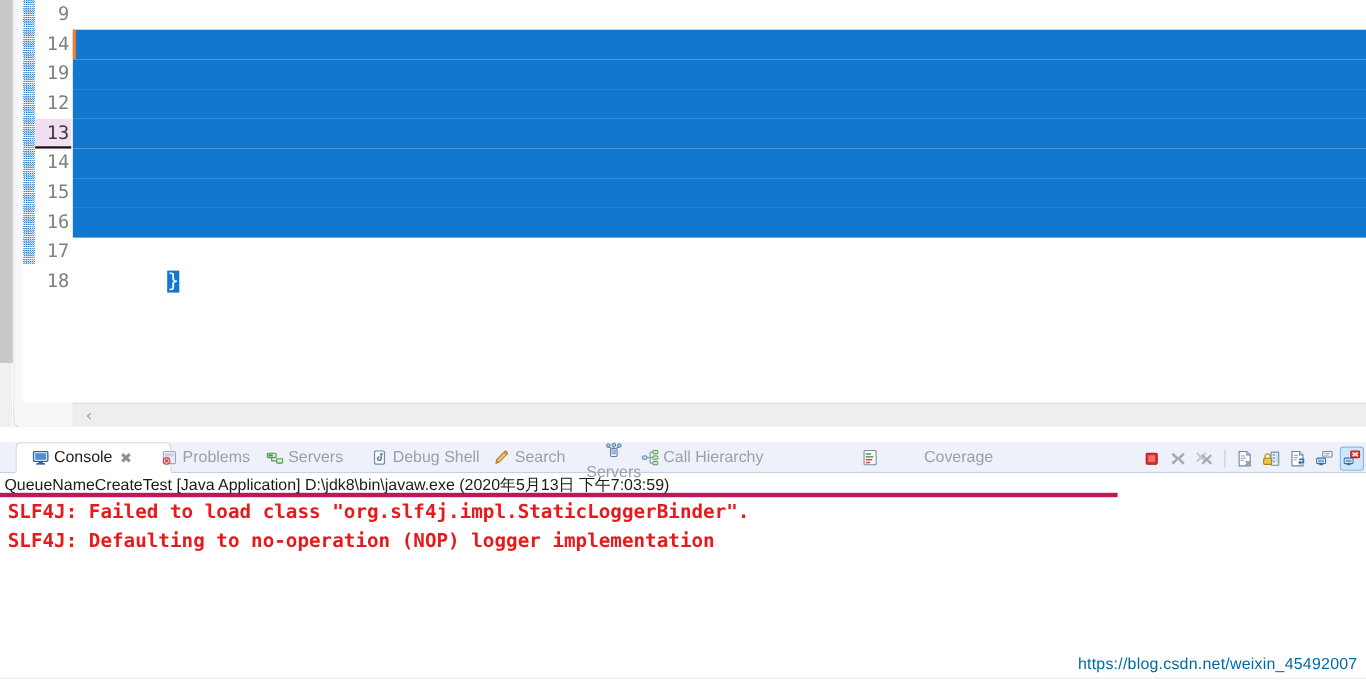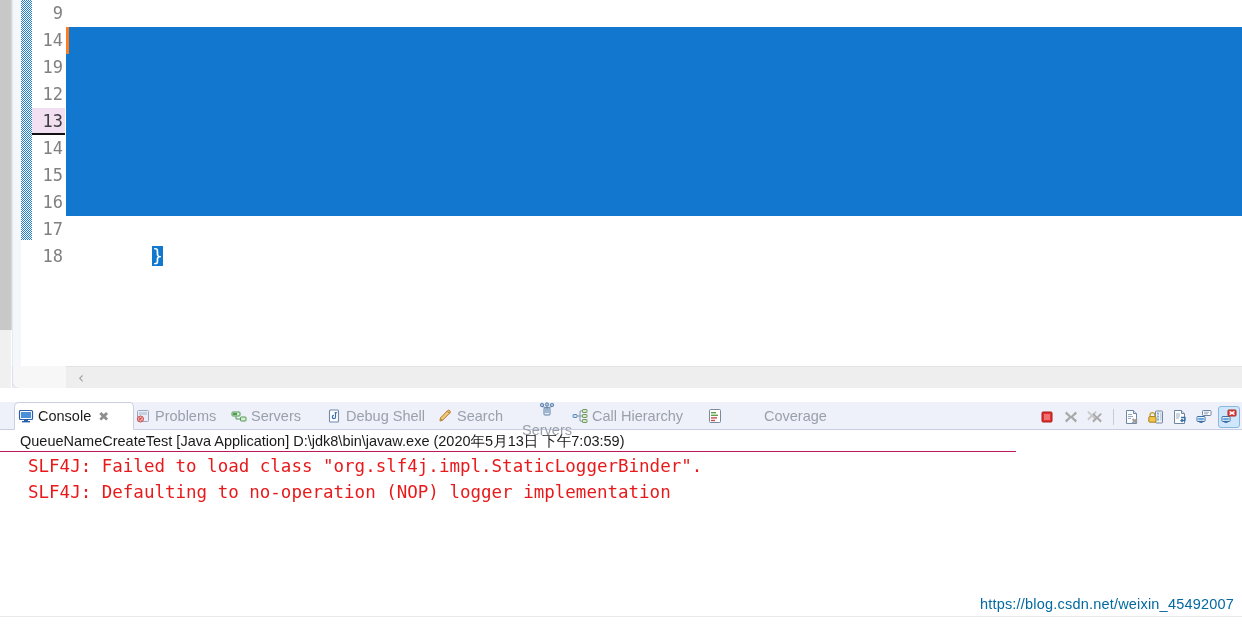--- a/index.html
+++ b/index.html
@@ -212,21 +212,21 @@
   .tab {
     position: absolute;
     top: 0;
     height: 27px;
     display: flex;
     align-items: center;
     gap: 4px;
     font-size: 14.5px;
     color: #9aa0ab;
     white-space: nowrap;
-    padding: 0 3px;
+    padding: 0 14px;
   }
   .tab.active {
     background: #ffffff;
     color: #1c1c1c;
     border: 1px solid #c9cfe0;
     border-bottom: 1px solid #ffffff;
     border-top-left-radius: 5px;
     border-top-right-radius: 5px;
     height: 26px;
   }
@@ -264,34 +264,35 @@
   }
 
   
   #console-procline {
     position: absolute;
     left: 0; top: 30px;
     width: 1016px; height: 22px;
     font-size: 14.5px;
     color: #1a1a1a;
     line-height: 22px;
-    padding-left: 20px;
+    padding-left: 4px;
     box-sizing: border-box;
-    border-bottom: 1px solid #be185d;
+    border-bottom: 4px solid #be185d;
     white-space: nowrap;
   }
 
   
   #console-output {
     position: absolute;
     left: 0; top: 53px;
     width: 1242px; height: 170px;
     background: #ffffff;
-    padding-left: 28px;
+    padding-left: 7px;
     box-sizing: border-box;
+    font-weight: bold;
   }
   .out-line {
     font-family: "DejaVu Sans Mono", monospace;
     font-size: 17.5px;
     line-height: 26px;
     color: #e8191b;
     white-space: pre;
   }
 
   
@@ -506,21 +507,21 @@
             <rect x="1" y="6.5" width="4" height="3" rx="0.6" fill="#cfe0f2" stroke="#4f7fb5" stroke-width="0.9"></rect>
             <rect x="10.5" y="1.5" width="4.5" height="3" rx="0.6" fill="#d8e8c8" stroke="#5f8f4f" stroke-width="0.9"></rect>
             <rect x="10.5" y="6.5" width="4.5" height="3" rx="0.6" fill="#d8e8c8" stroke="#5f8f4f" stroke-width="0.9"></rect>
             <rect x="10.5" y="11.5" width="4.5" height="3" rx="0.6" fill="#d8e8c8" stroke="#5f8f4f" stroke-width="0.9"></rect>
             <path d="M5.2 8 L8 8 M8 3 L8 13 M8 3 L10.3 3 M8 8 L10.3 8 M8 13 L10.3 13" stroke="#7b8ea3" stroke-width="0.9" fill="none"></path>
           </svg>
         </span>
         <span>Call Hierarchy</span>
       </div>
 
-      <div class="tab" style="left:704px;gap:41px;">
+      <div class="tab" style="left:769px;gap:41px;">
         <span class="tabicon">
           <svg width="16" height="16" viewBox="0 0 16 16">
             <rect x="2.5" y="1.5" width="11" height="13" rx="1" fill="#ffffff" stroke="#7a8a9a" stroke-width="1"></rect>
             <rect x="4" y="4" width="5" height="1.4" fill="#5f9f4f"></rect>
             <rect x="4" y="6.6" width="7" height="1.4" fill="#5f9f4f"></rect>
             <rect x="4" y="9.2" width="6" height="1.4" fill="#cc4b4b"></rect>
             <rect x="4" y="11.8" width="4" height="1.4" fill="#cc4b4b"></rect>
           </svg>
         </span>
         <span>Coverage</span>

